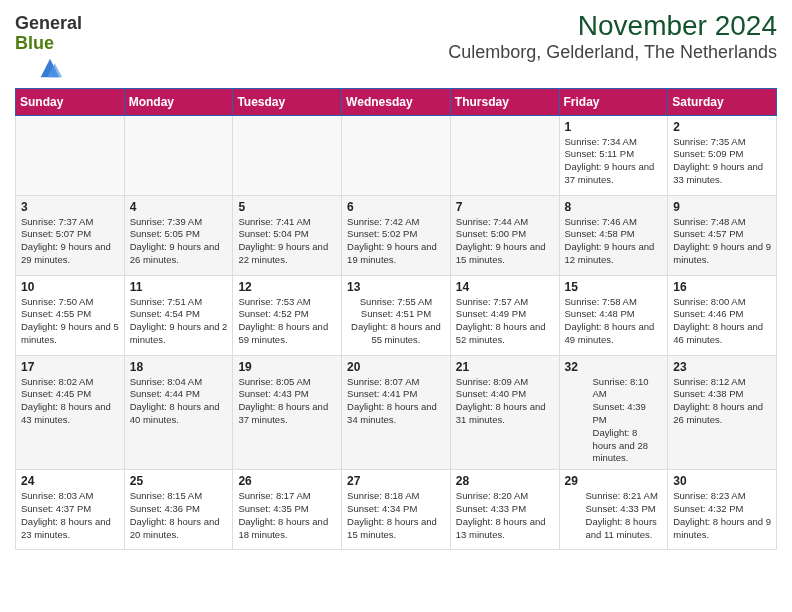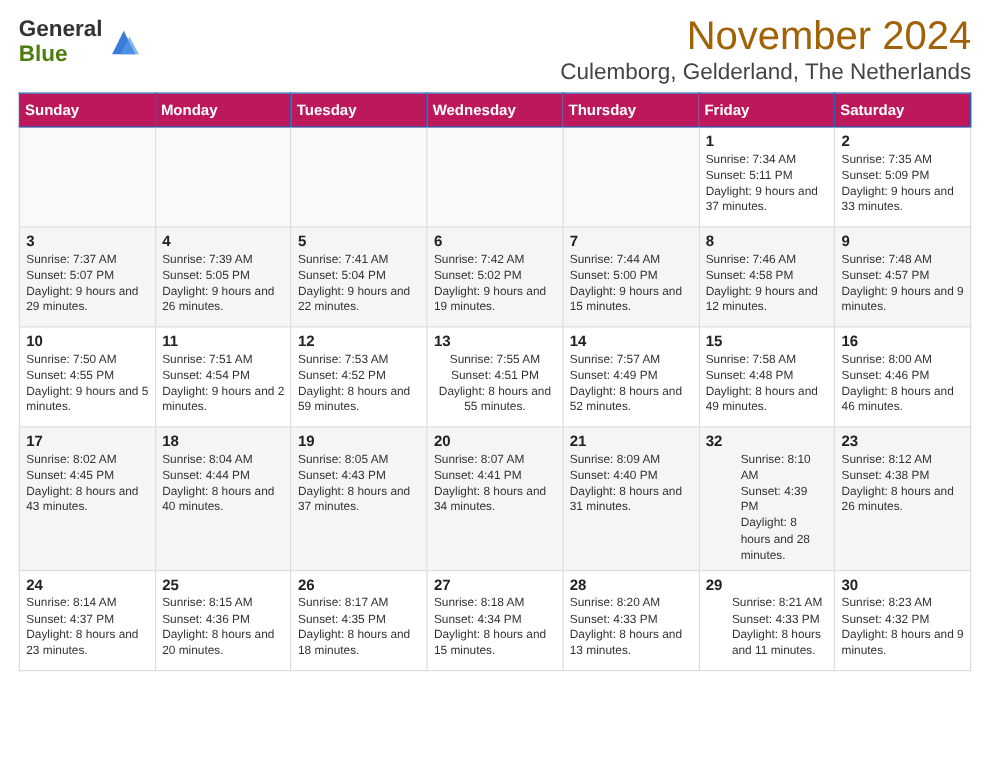--- a/index.html
+++ b/index.html
@@ -13,20 +13,21 @@
     .header-area {
       display: flex;
       align-items: flex-start;
       justify-content: space-between;
       margin-bottom: 6px;
     }
     .logo {
       display: flex;
       align-items: center;
       margin-top: 4px;
+      flex-direction: column;
     }
     .logo-text {
       display: flex;
       flex-direction: column;
       line-height: 1.1;
     }
     .logo-general {
       font-size: 18px;
       font-weight: bold;
       color: #333;
@@ -38,23 +39,23 @@
     }
     .logo-icon {
       width: 28px;
       height: 28px;
       margin-left: 3px;
     }
     .title-area {
       text-align: right;
     }
     .month-title {
-      font-size: 32px;
+      font-size: 28px;
       font-weight: normal;
-      color: #a16207;
+      color: #14532d;
     }
     .subtitle {
       font-size: 18px;
       color: #444;
     }
     .calendar-table {
       width: 100%;
       border-collapse: collapse;
       border: 1px solid #ccc;
     }
@@ -277,21 +278,21 @@
         <td>
           <div class="day-number">23</div>
           <div class="day-info" style="white-space: pre-line;">Sunrise: 8:12 AM
 Sunset: 4:38 PM
 Daylight: 8 hours and 26 minutes.</div>
         </td>
       </tr>
       <tr>
         <td>
           <div class="day-number">24</div>
-          <div class="day-info" style="white-space: pre-line;">Sunrise: 8:14 AM
+          <div class="day-info" style="white-space: pre-line;">Sunrise: 8:03 AM
 Sunset: 4:37 PM
 Daylight: 8 hours and 23 minutes.</div>
         </td>
         <td>
           <div class="day-number">25</div>
           <div class="day-info" style="white-space: pre-line;">Sunrise: 8:15 AM
 Sunset: 4:36 PM
 Daylight: 8 hours and 20 minutes.</div>
         </td>
         <td>

